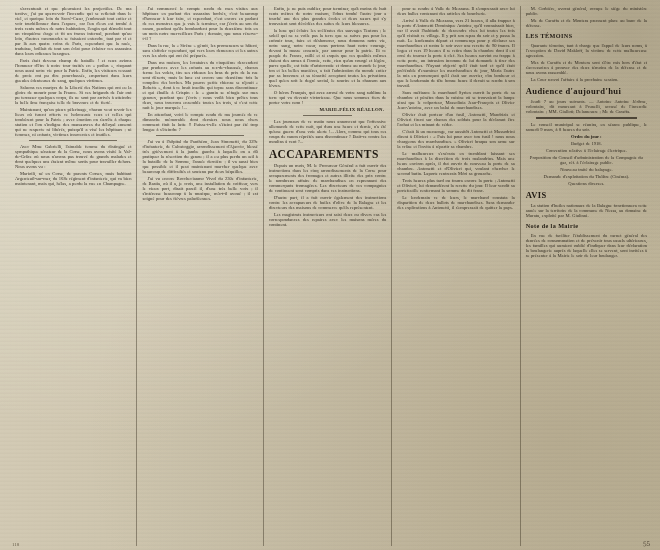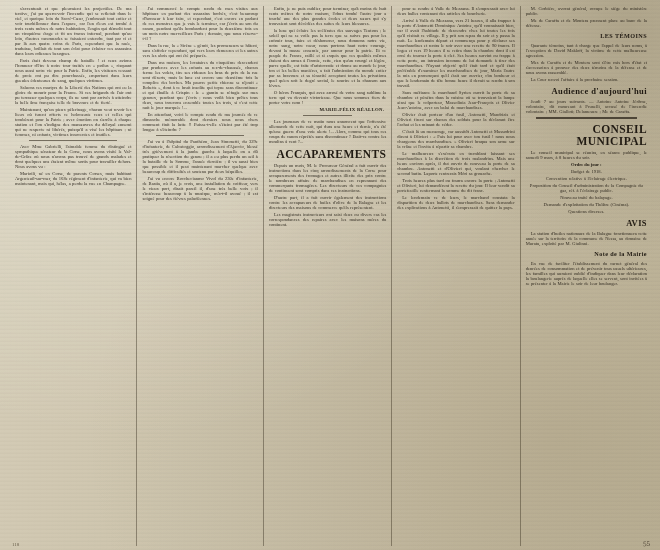--- a/index.html
+++ b/index.html
@@ -61,21 +61,21 @@
   .hr{
     border:0;border-top:1px solid rgba(50,42,30,.6);
     margin:3px 14px 3px 14px;height:0;
   }
   .hr.short{margin:3px 34px;}
   .sig{
     text-align:right;font-size:4.8px;font-weight:bold;letter-spacing:.3px;
     margin:2px 2px 3px 0;color:#2b251c;
   }
   .head{
-    text-align:right;
+    text-align:left;
     font-weight:bold;
     color:#231d15;
     letter-spacing:.4px;
     margin:4px 0 3px 0;
   }
   .head.big{font-size:11.5px;line-height:12px;}
   .head.mid{font-size:8.5px;line-height:10px;}
   .head.sml{font-size:6.2px;line-height:8px;}
   .center{text-align:center;text-indent:0;}
   .tag{
@@ -156,21 +156,20 @@
     <div class="col c5">
       <p>M. Corbière, avocat général, occupe le siège du ministère public.</p>
       <p>Me de Caraffa et de Montera prennent place au banc de la défense.</p>
       <div class="head sml">LES TÉMOINS</div>
       <p>Quarante témoins, tant à charge que l'appel de leurs noms, à l'exception de David Makloff, la victime de cette malheureuse agression.</p>
       <p>Mes de Caraffa et de Montera sont s'être mis hors d'état et s'accessoires à prouver des deux témoins de la défense et de nous avons rassemblé.</p>
       <p>La Cour renvoi l'affaire à la prochaine session.</p>
       <div class="head mid">Audience d'aujourd'hui</div>
       <p>Jeudi 7 au jours suivants. — Antoine Antoine Jérôme, volontaire, dit moureant à Prunelli, accusé de l'incendie volontaire ; MM. Gialloti; Delamesure ; Me de Caraffa.</p>
       <hr class="rule-thick">
-      <div class="head big">CONSEIL MUNICIPAL</div>
       <p>Le conseil municipal se réunira, en séance publique, le samedi 9 mars, à 8 heures du soir.</p>
       <div class="tag">Ordre du jour :</div>
       <p class="center">Budget de 1918.</p>
       <p class="center">Convention relative à l'éclairage électrique.</p>
       <p class="center">Proposition du Conseil d'administration de la Compagnie du gaz, réf. à l'éclairage public.</p>
       <p class="center">Nouveau traité du balayage.</p>
       <p class="center">Demande d'exploitation du Théâtre (Cinéma).</p>
       <p class="center">Questions diverses.</p>
       <div class="head mid">AVIS</div>
       <p>La station d'huiles nationaux de la Balagne fonctionnera cette année sur la territoire de la commune de Nessa, au domaine de Muratu, exploité par M. Giulinni.</p>

